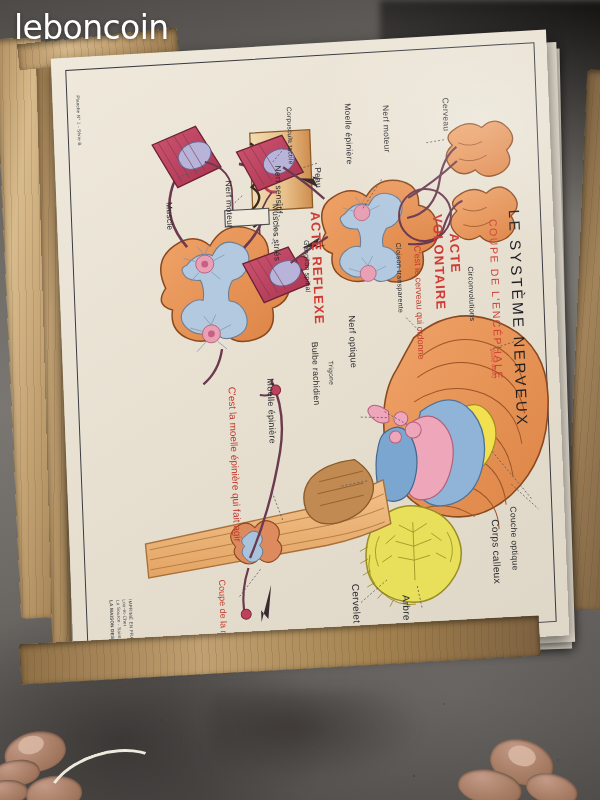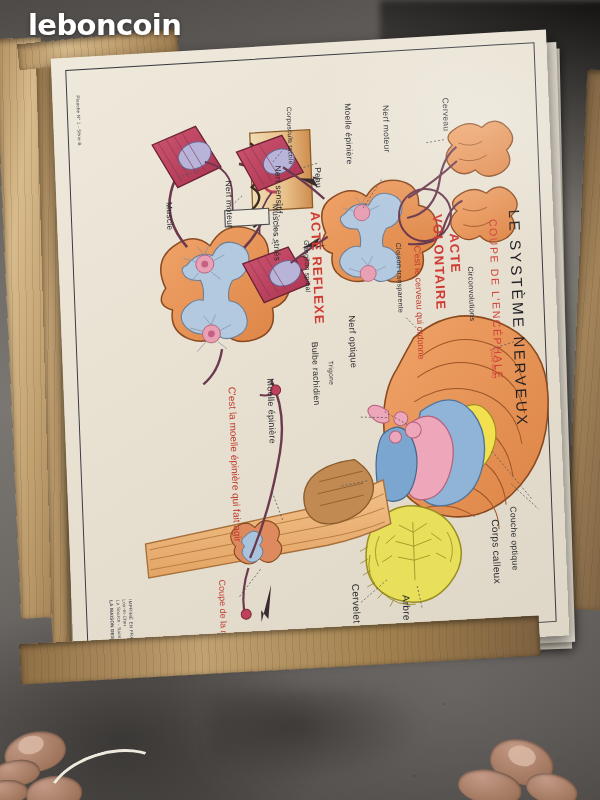--- a/index.html
+++ b/index.html
@@ -63,21 +63,21 @@
   
   .rot{transform-origin:0 0;white-space:nowrap;position:absolute;}
   .lbl{font-size:8.4px;color:#2a2a2e;letter-spacing:.3px;font-family:"Liberation Sans",sans-serif;}
   .red{color:#c0392b;}
   .redbig{color:#cf3b33;font-weight:700;letter-spacing:1.2px;}
   .title{color:#1e1e22;letter-spacing:2.6px;font-size:15px;}
   .subtitle{color:#cf4036;letter-spacing:1.6px;font-size:10.5px;}
   .tiny{font-size:4.6px;color:#4a4a50;letter-spacing:.2px;}
 
   
-  #watermark{position:absolute;left:28px;top:8px;color:#fff;font-size:29px;font-weight:700;
+  #watermark{position:absolute;left:14px;top:8px;color:#fff;font-size:33px;font-weight:400;
      letter-spacing:-.6px;font-family:"DejaVu Sans",sans-serif;text-shadow:0 1px 4px rgba(0,0,0,.45);}
 
   
   .foot{position:absolute;}
   .toe{position:absolute;border-radius:50% 50% 45% 45%;
        background:radial-gradient(ellipse at 35% 25%, #c39a86, #9c7158 80%);
        box-shadow:0 1px 3px rgba(0,0,0,.45) inset;}
   .nail{position:absolute;border-radius:50%;background:#d9b9a4;opacity:.85;}
   .cable{position:absolute;border:3px solid #efeade;border-radius:50%;border-color:#efeade transparent transparent transparent;}
   .glare{position:absolute;background:radial-gradient(ellipse at 50% 50%, rgba(255,255,255,.25), rgba(255,255,255,0) 70%);}

